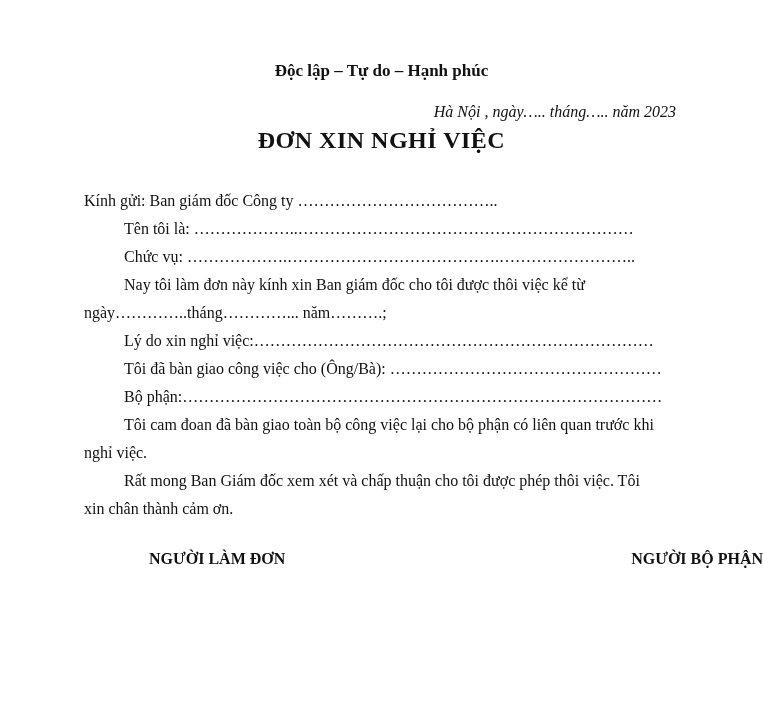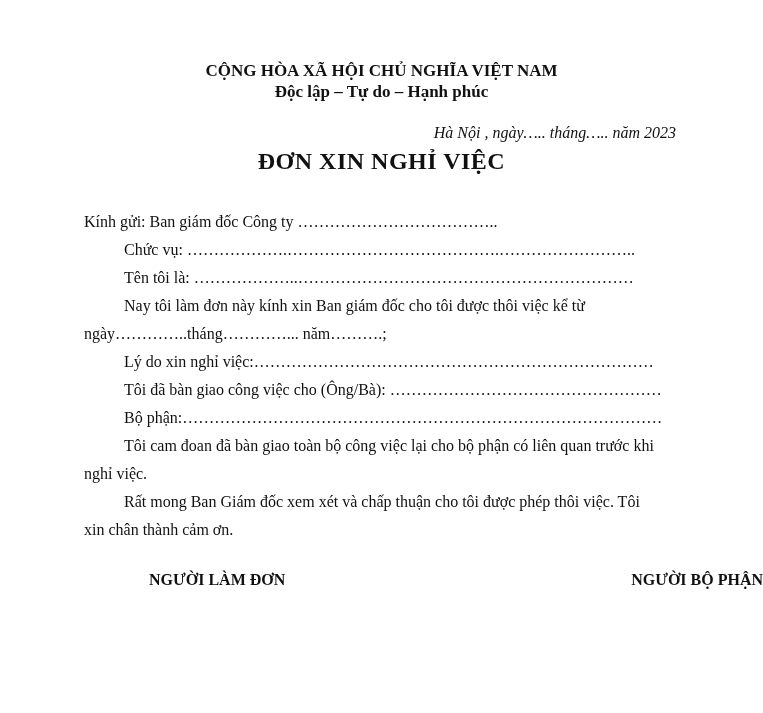--- a/index.html
+++ b/index.html
@@ -54,32 +54,31 @@
     font-size: 16px;
     line-height: 20px;
   }
 </style>
 </head>
 <body>
 
 <div class="page">
 
   <div class="national-header">
-    <div>CỘNG HÒA XÃ HỘI CHỦ NGHĨA VIỆT NAM</div>
     <div>Độc lập – Tự do – Hạnh phúc</div>
   </div>
 
   <div class="date-line">Hà Nội , ngày….. tháng….. năm 2023</div>
 
   <div class="doc-title">ĐƠN XIN NGHỈ VIỆC</div>
 
   <div class="doc-body">
     <div class="line bold">Kính gửi: Ban giám đốc Công ty ………………………………..</div>
+    <div class="line indent">Tên tôi là: ………………..………………………………………………………</div>
     <div class="line indent">Chức vụ: ……………….………………………………….……………………..</div>
-    <div class="line indent">Tên tôi là: ………………..………………………………………………………</div>
     <div class="line indent">Nay tôi làm đơn này kính xin Ban giám đốc cho tôi được thôi việc kể từ</div>
     <div class="line">ngày…………..tháng…………... năm……….;</div>
     <div class="line indent">Lý do xin nghỉ việc:…………………………………………………………………</div>
     <div class="line indent">Tôi đã bàn giao công việc cho (Ông/Bà): ……………………………………………</div>
     <div class="line indent">Bộ phận:………………………………………………………………………………</div>
     <div class="line indent">Tôi cam đoan đã bàn giao toàn bộ công việc lại cho bộ phận có liên quan trước khi</div>
     <div class="line">nghỉ việc.</div>
     <div class="line indent">Rất mong Ban Giám đốc xem xét và chấp thuận cho tôi được phép thôi việc. Tôi</div>
     <div class="line">xin chân thành cảm ơn.</div>
   </div>

